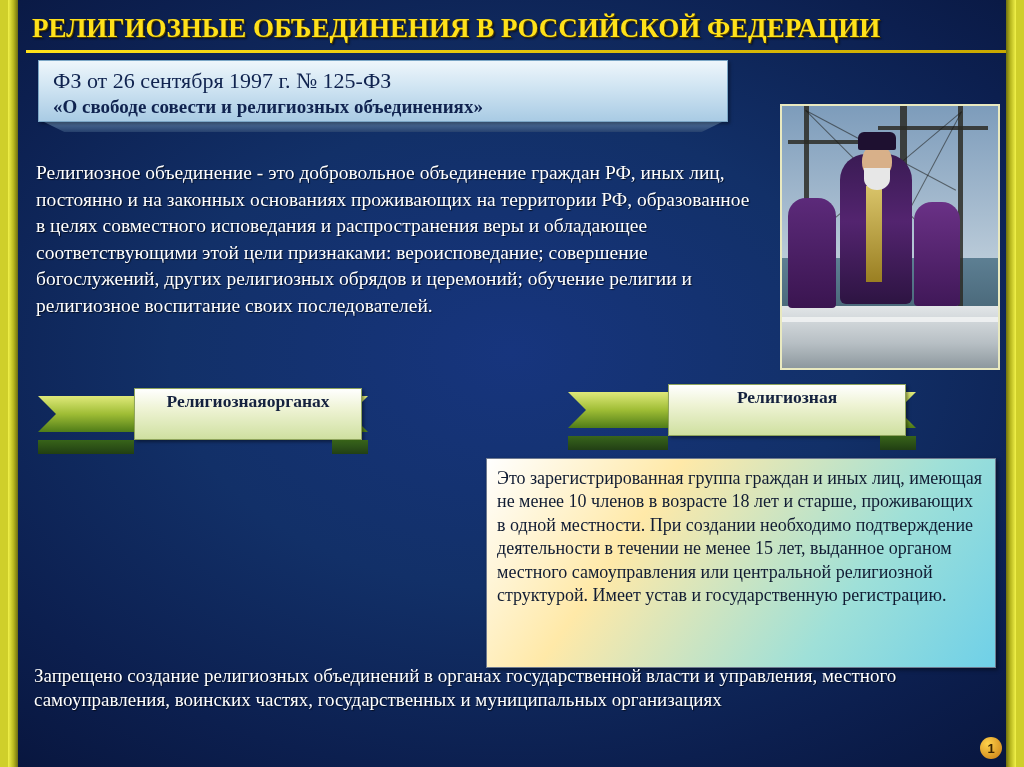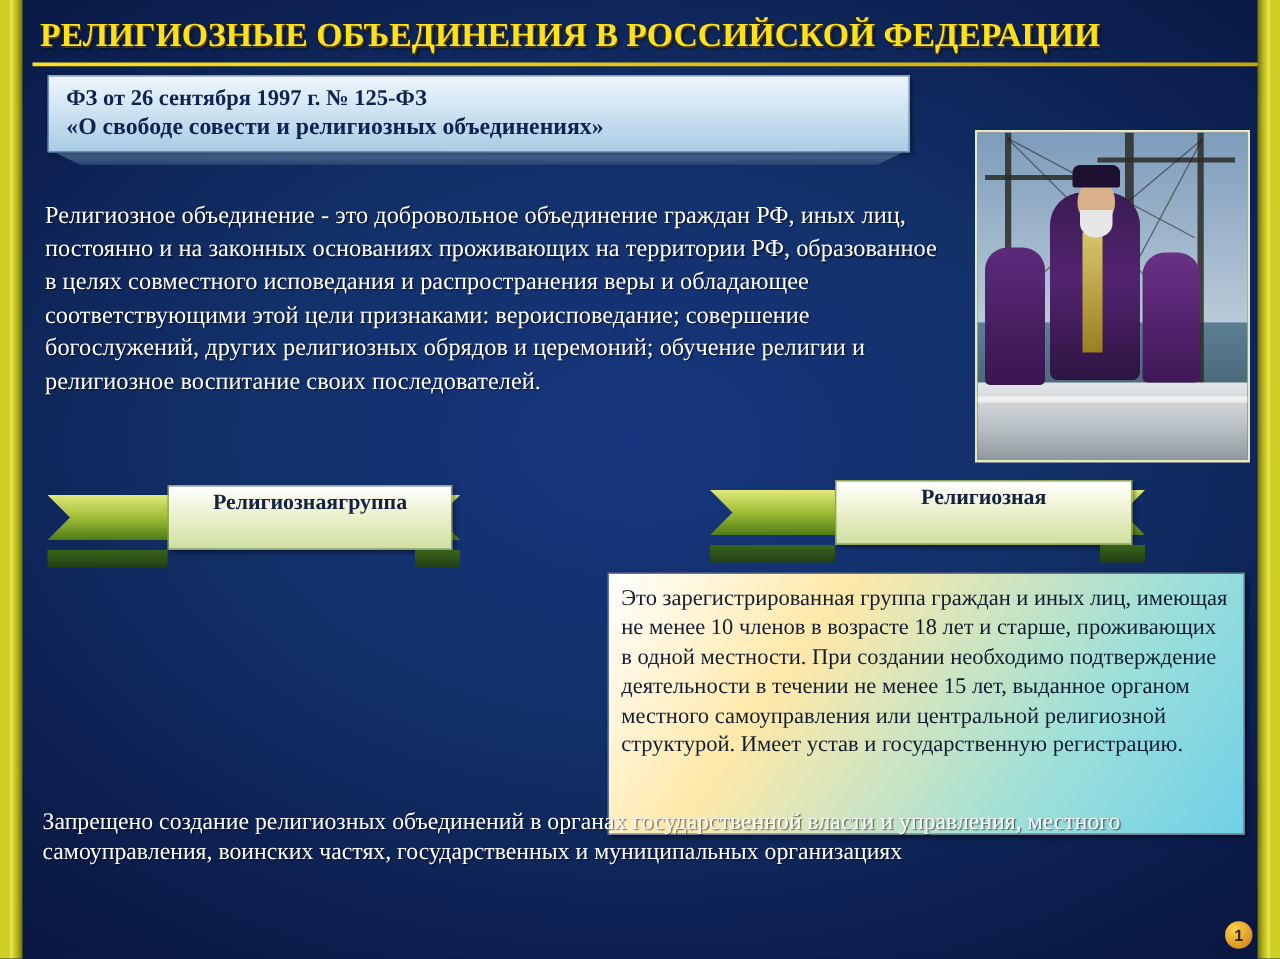--- a/index.html
+++ b/index.html
@@ -43,21 +43,21 @@
   }
 
   
   .law-box{
     position:absolute;left:30px;top:60px;width:690px;height:62px;
     background:linear-gradient(180deg,#eef6fb 0%, #cfe4f2 45%, #a9cbe4 100%);
     border:1px solid #7ba6c6;
     padding:6px 14px;box-sizing:border-box;
     box-shadow:2px 2px 3px rgba(0,0,0,.35);
   }
-  .law-box .l1{font-size:18px;font-weight:bold;color:#10234f;line-height:1.25;}
+  .law-box .l1{font-size:22px;font-weight:normal;color:#10234f;line-height:1.25;}
   .law-box .l2{font-size:19px;font-weight:bold;color:#10234f;line-height:1.25;}
   .law-shadow{
     position:absolute;left:36px;top:122px;width:678px;height:10px;
     background:linear-gradient(180deg,#5c7fa8,#2b4570);
     clip-path:polygon(0 0,100% 0,97% 100%,3% 100%);
     opacity:.85;
   }
 
   
   .main-par{
@@ -161,21 +161,21 @@
     left:22px;top:458px;width:432px;height:210px;
     background:linear-gradient(135deg,#ffffff 0%, #f6e9ee 45%, #e6c9d6 100%);
   }
   #box-org{
     left:478px;top:458px;width:510px;height:210px;
     background:linear-gradient(125deg,#ffffff 0%, #ffe9a8 30%, #9fe0d8 70%, #6fd0e8 100%);
   }
 
   
   .bottom-note{
-    position:absolute;left:26px;top:646px;width:950px;
+    position:absolute;left:26px;top:664px;width:950px;
     font-size:19px;line-height:1.28;color:#ffffff;
     text-shadow:1px 1px 1px rgba(0,0,0,.6);
   }
 
   .page-num{
     position:absolute;right:14px;bottom:8px;width:22px;height:22px;
     border-radius:50%;
     background:radial-gradient(circle at 35% 30%, #ffd24a, #c87a12);
     color:#3a2300;font-size:13px;font-weight:bold;
     display:flex;align-items:center;justify-content:center;
@@ -224,21 +224,21 @@
     <div class="priest-beard"></div>
   </div>
 
   <div class="main-par">Религиозное объединение - это добровольное объединение граждан РФ, иных лиц, постоянно и на законных основаниях проживающих на территории РФ, образованное в целях совместного исповедания и распространения веры и обладающее соответствующими этой цели признаками: вероисповедание; совершение богослужений, других религиозных обрядов и церемоний; обучение религии и религиозное воспитание своих последователей.</div>
 
   <div class="ribbon" id="ribbon-group">
     <div class="tail-l"></div>
     <div class="tail-r"></div>
     <div class="plate">
       <span>Религиозная</span>
-      <span>группа</span>
+      <span>органах</span>
     </div>
   </div>
   <div class="ribbon-fold" style="left:30px;top:440px;width:96px;"></div>
   <div class="ribbon-fold" style="left:324px;top:440px;width:36px;"></div>
 
   <div class="ribbon" id="ribbon-org">
     <div class="tail-l"></div>
     <div class="tail-r"></div>
     <div class="plate">
       <span>Религиозная</span>

